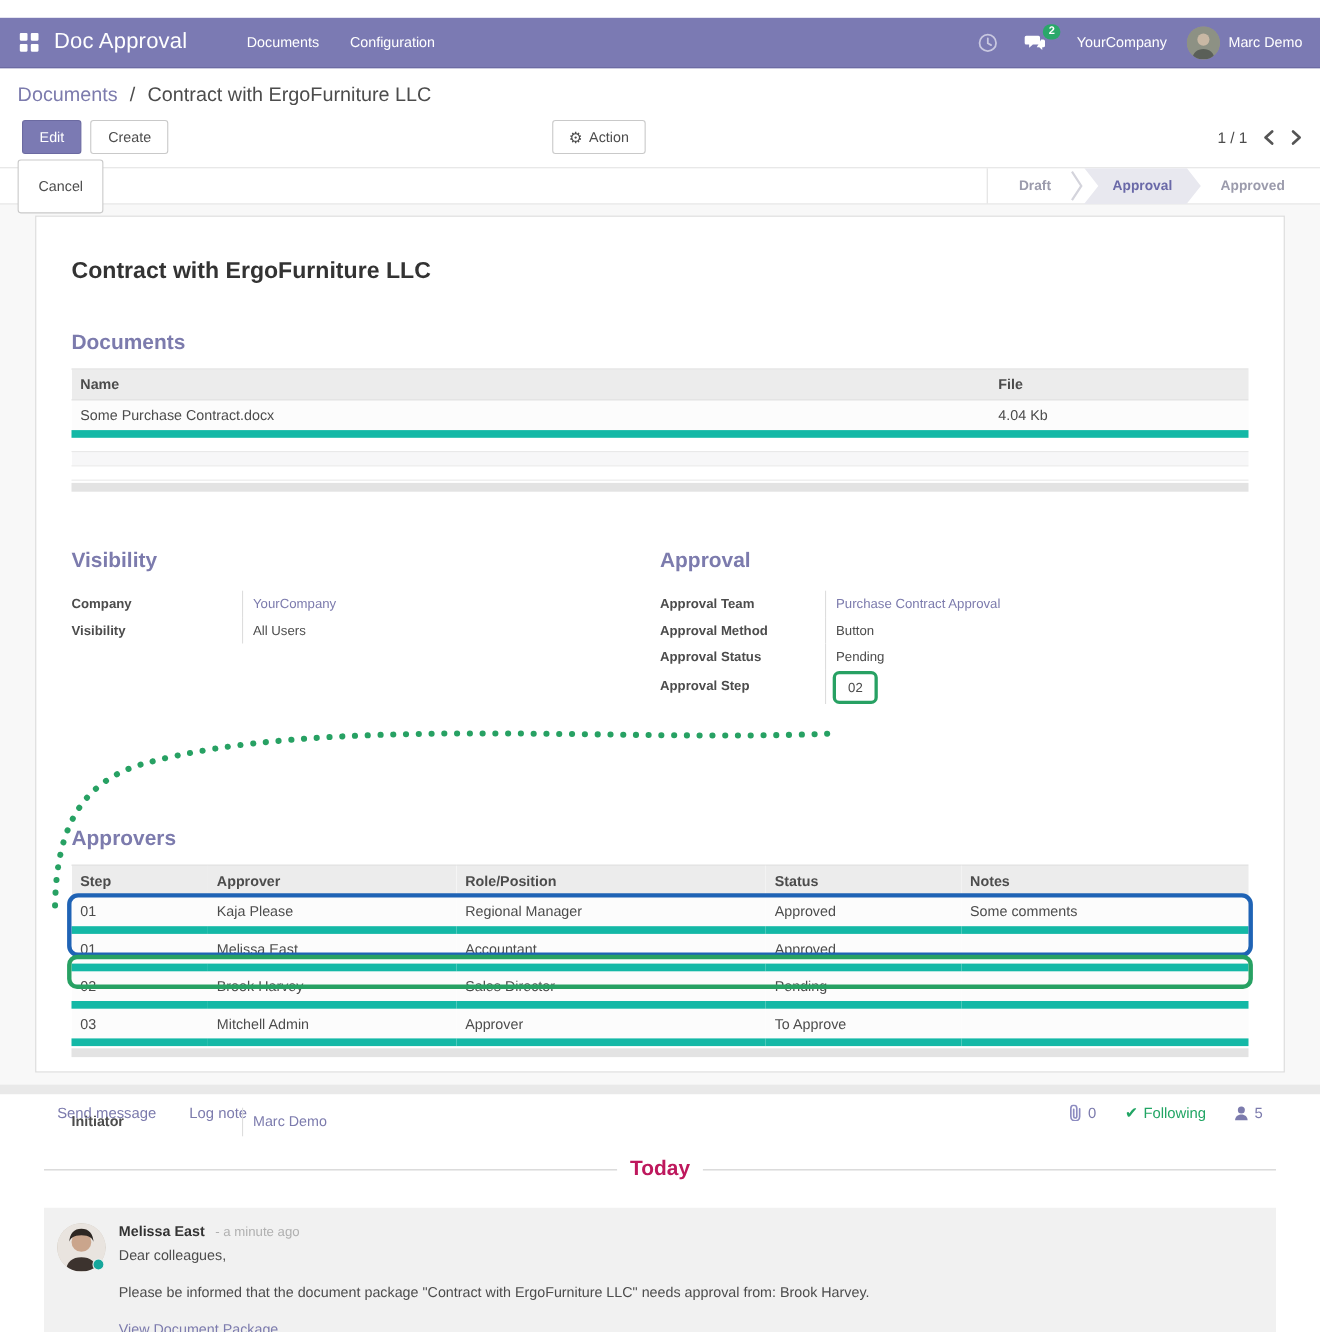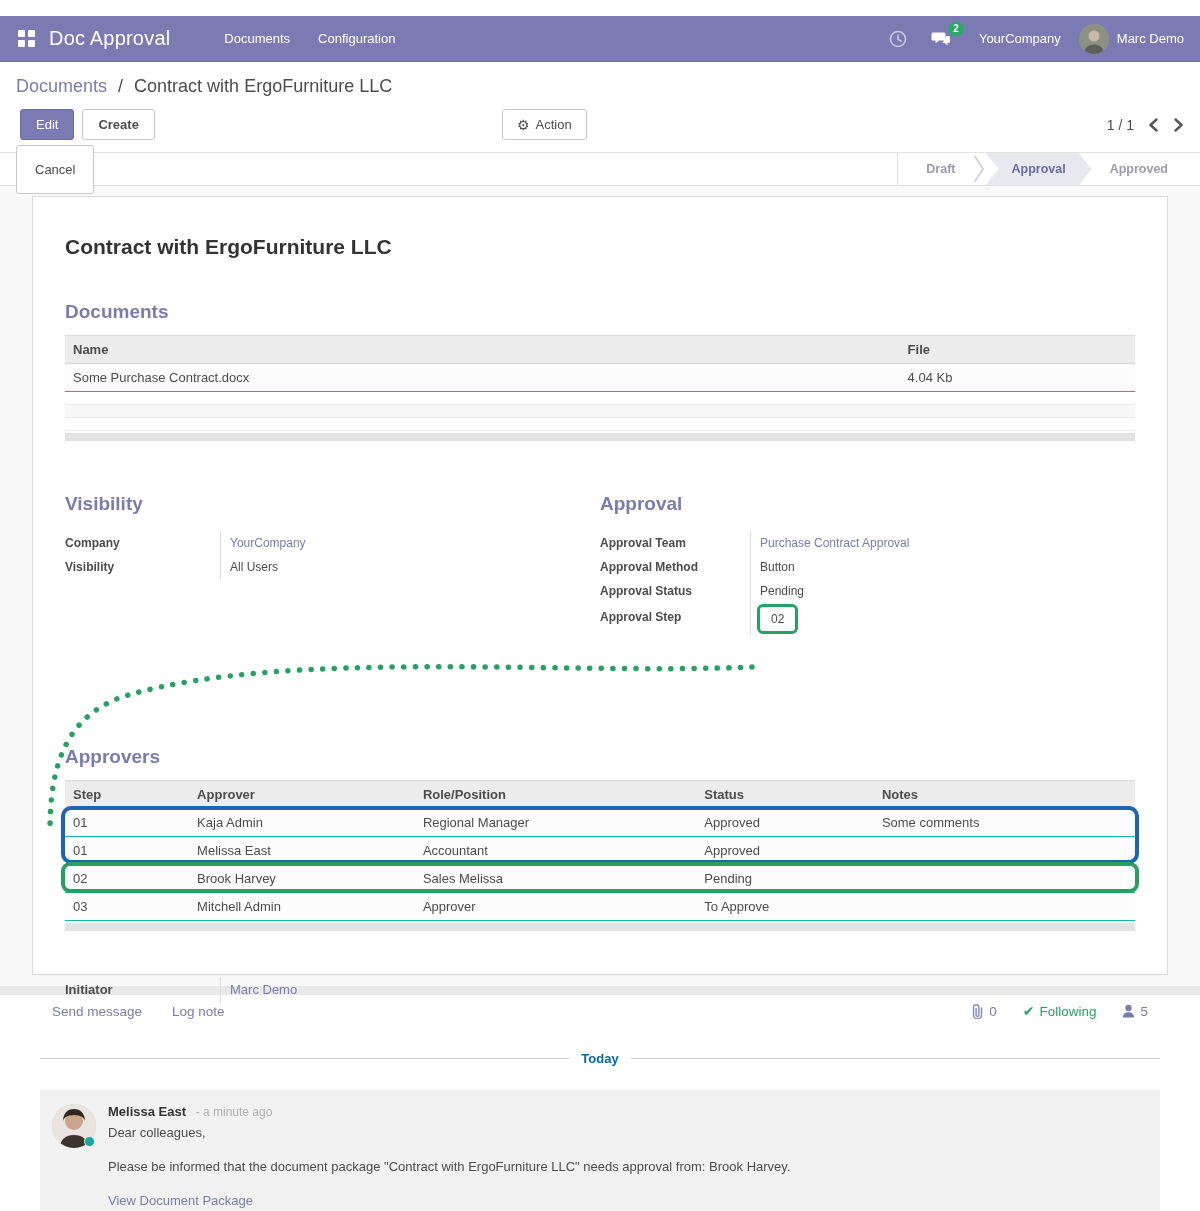--- a/index.html
+++ b/index.html
@@ -21,21 +21,21 @@
   .navbar .user { font-size:13px; cursor:pointer; }
 
   
   .breadcrumb-row { padding:14px 16px 6px 16px; font-size:18px; }
   .breadcrumb-row .parent { color:#7c7bad; cursor:pointer; }
   .breadcrumb-row .sep { color:#4c4c4c; margin:0 6px; }
   .breadcrumb-row .current { color:#4c4c4c; }
   .buttons-row { display:flex; align-items:center; padding:6px 16px 12px 16px; }
   .btn { font-size:13px; border-radius:3px; padding:7px 15px; cursor:pointer; border:1px solid #c9c9c9; background:#fff; color:#4c4c4c; }
   .btn-primary { background:#7b7ab3; border-color:#6b6aa1; color:#fff; }
-  .btn + .btn { margin-left:8px;font-weight:bold; }
+  .btn + .btn { margin-left:8px; }
   .action-wrap { position:absolute; left:502px; }
   .btn-action { display:flex; align-items:center; gap:6px; padding:7px 14px; }
   .gear-glyph { font-size:14px; line-height:1; }
   .pager { margin-left:auto; display:flex; align-items:center; gap:14px; font-size:14px; color:#4c4c4c; }
   .pager .pg-btn { cursor:pointer; display:flex; align-items:center; }
 
   
   .status-row { height:34px; border-top:1px solid #e3e3e3; border-bottom:1px solid #dcdcdc; display:flex; align-items:center; background:#fff; }
   .status-left { flex:1; display:flex; align-items:center; padding:0 16px; height:100%; }
   .btn-cancel { padding:16px 18px; }
@@ -47,21 +47,21 @@
   
   .main-zone { background:#f8f8f8; padding:10px 0 0 0; height:800px; }
   .sheet { width:1136px; margin:0 auto; background:#fff; border:1px solid #dadada; height:779px; padding:38px 32px 0 32px; position:relative; }
   .doc-title { font-size:21px; font-weight:bold; color:#333; }
   .section-heading { font-size:19px; font-weight:bold; color:#7c7bad; }
 
   
   .docs-heading { margin-top:42px; }
   table.grid { width:100%; border-collapse:collapse; table-layout:fixed; font-size:13px; margin-top:12px; }
   table.grid th { background:#ececec; border:1px solid #d9d9d9; border-width:1px 0; text-align:left; font-weight:bold; color:#4c4c4c; padding:6px 8px; }
-  table.grid td { border-bottom:1px solid #14b8a6; padding:6px 8px; color:#4c4c4c; background:#fcfcfc; }
+  table.grid td { border-bottom:7px solid #14b8a6; padding:6px 8px; color:#4c4c4c; background:#fcfcfc; }
   table.grid tr.blank td { background:#fff; border-bottom:1px solid #e9e9e9; }
   table.grid tr.blank.stripe td { background:#f7f7f8; }
   .grid-footer-bar { height:8px; background:#e3e3e3; margin-top:2px; }
 
   
   .groups { display:flex; margin-top:52px; }
   .group { width:50%; padding-right:40px; }
   .group .rows { margin-top:16px; }
   .field-row { display:flex; font-size:12px; line-height:24px; }
   .field-label { width:155px; font-weight:bold; color:#4c4c4c; flex:none; }
@@ -85,21 +85,21 @@
   .chatter { background:#fff; }
   .chatter-toolbar { display:flex; align-items:center; padding:8px 52px 18px 52px; font-size:13.5px; }
   .chat-link { color:#7c7bad; cursor:pointer; margin-right:30px; }
   .chatter-toolbar .right { margin-left:auto; display:flex; align-items:center; gap:26px; }
   .tool-item { display:flex; align-items:center; gap:5px; color:#7c7bad; cursor:pointer; }
   .tool-following { color:#21a564; font-weight:500; }
   .check-glyph { color:#21a564; font-size:14px; }
 
   .date-divider { display:flex; align-items:center; padding:14px 40px 12px 40px; }
   .date-divider .line { flex:1; height:1px; background:#ccc; }
-  .date-divider .label { font-size:13px; font-weight:bold; color:#0369a1; padding:0 12px; }
+  .date-divider .label { font-size:19px; font-weight:bold; color:#be185d; padding:0 12px; }
 
   .messages { margin:12px 40px 0 40px; background:#f1f1f1; }
   .message { display:flex; padding:14px 16px 6px 12px; }
   .msg-avatar { position:relative; width:44px; height:44px; flex:none; margin-right:12px; }
   .msg-avatar .photo { width:44px; height:44px; border-radius:50%; overflow:hidden; background:#cfc8bd; }
   .online-dot { position:absolute; right:1px; bottom:1px; width:11px; height:11px; border-radius:50%; background:#16a79c; border:1px solid #f1f1f1; }
   .msg-head { font-size:13px; }
   .msg-author { font-weight:bold; color:#333; cursor:pointer; }
   .msg-time { color:#b0b0b0; font-size:12px; margin-left:6px; }
   .msg-body { font-size:13px; color:#4c4c4c; margin-top:5px; line-height:1.4; }
@@ -290,36 +290,36 @@
               <th>Step</th>
               <th>Approver</th>
               <th>Role/Position</th>
               <th>Status</th>
               <th>Notes</th>
             </tr>
           </thead>
           <tbody>
             <tr>
               <td>01</td>
-              <td>Kaja Admin</td>
+              <td>Kaja Please</td>
               <td>Regional Manager</td>
               <td>Approved</td>
               <td>Some comments</td>
             </tr>
             <tr>
               <td>01</td>
               <td>Melissa East</td>
               <td>Accountant</td>
               <td>Approved</td>
               <td></td>
             </tr>
             <tr>
               <td>02</td>
               <td>Brook Harvey</td>
-              <td>Sales Melissa</td>
+              <td>Sales Director</td>
               <td>Pending</td>
               <td></td>
             </tr>
             <tr>
               <td>03</td>
               <td>Mitchell Admin</td>
               <td>Approver</td>
               <td>To Approve</td>
               <td></td>
             </tr>

